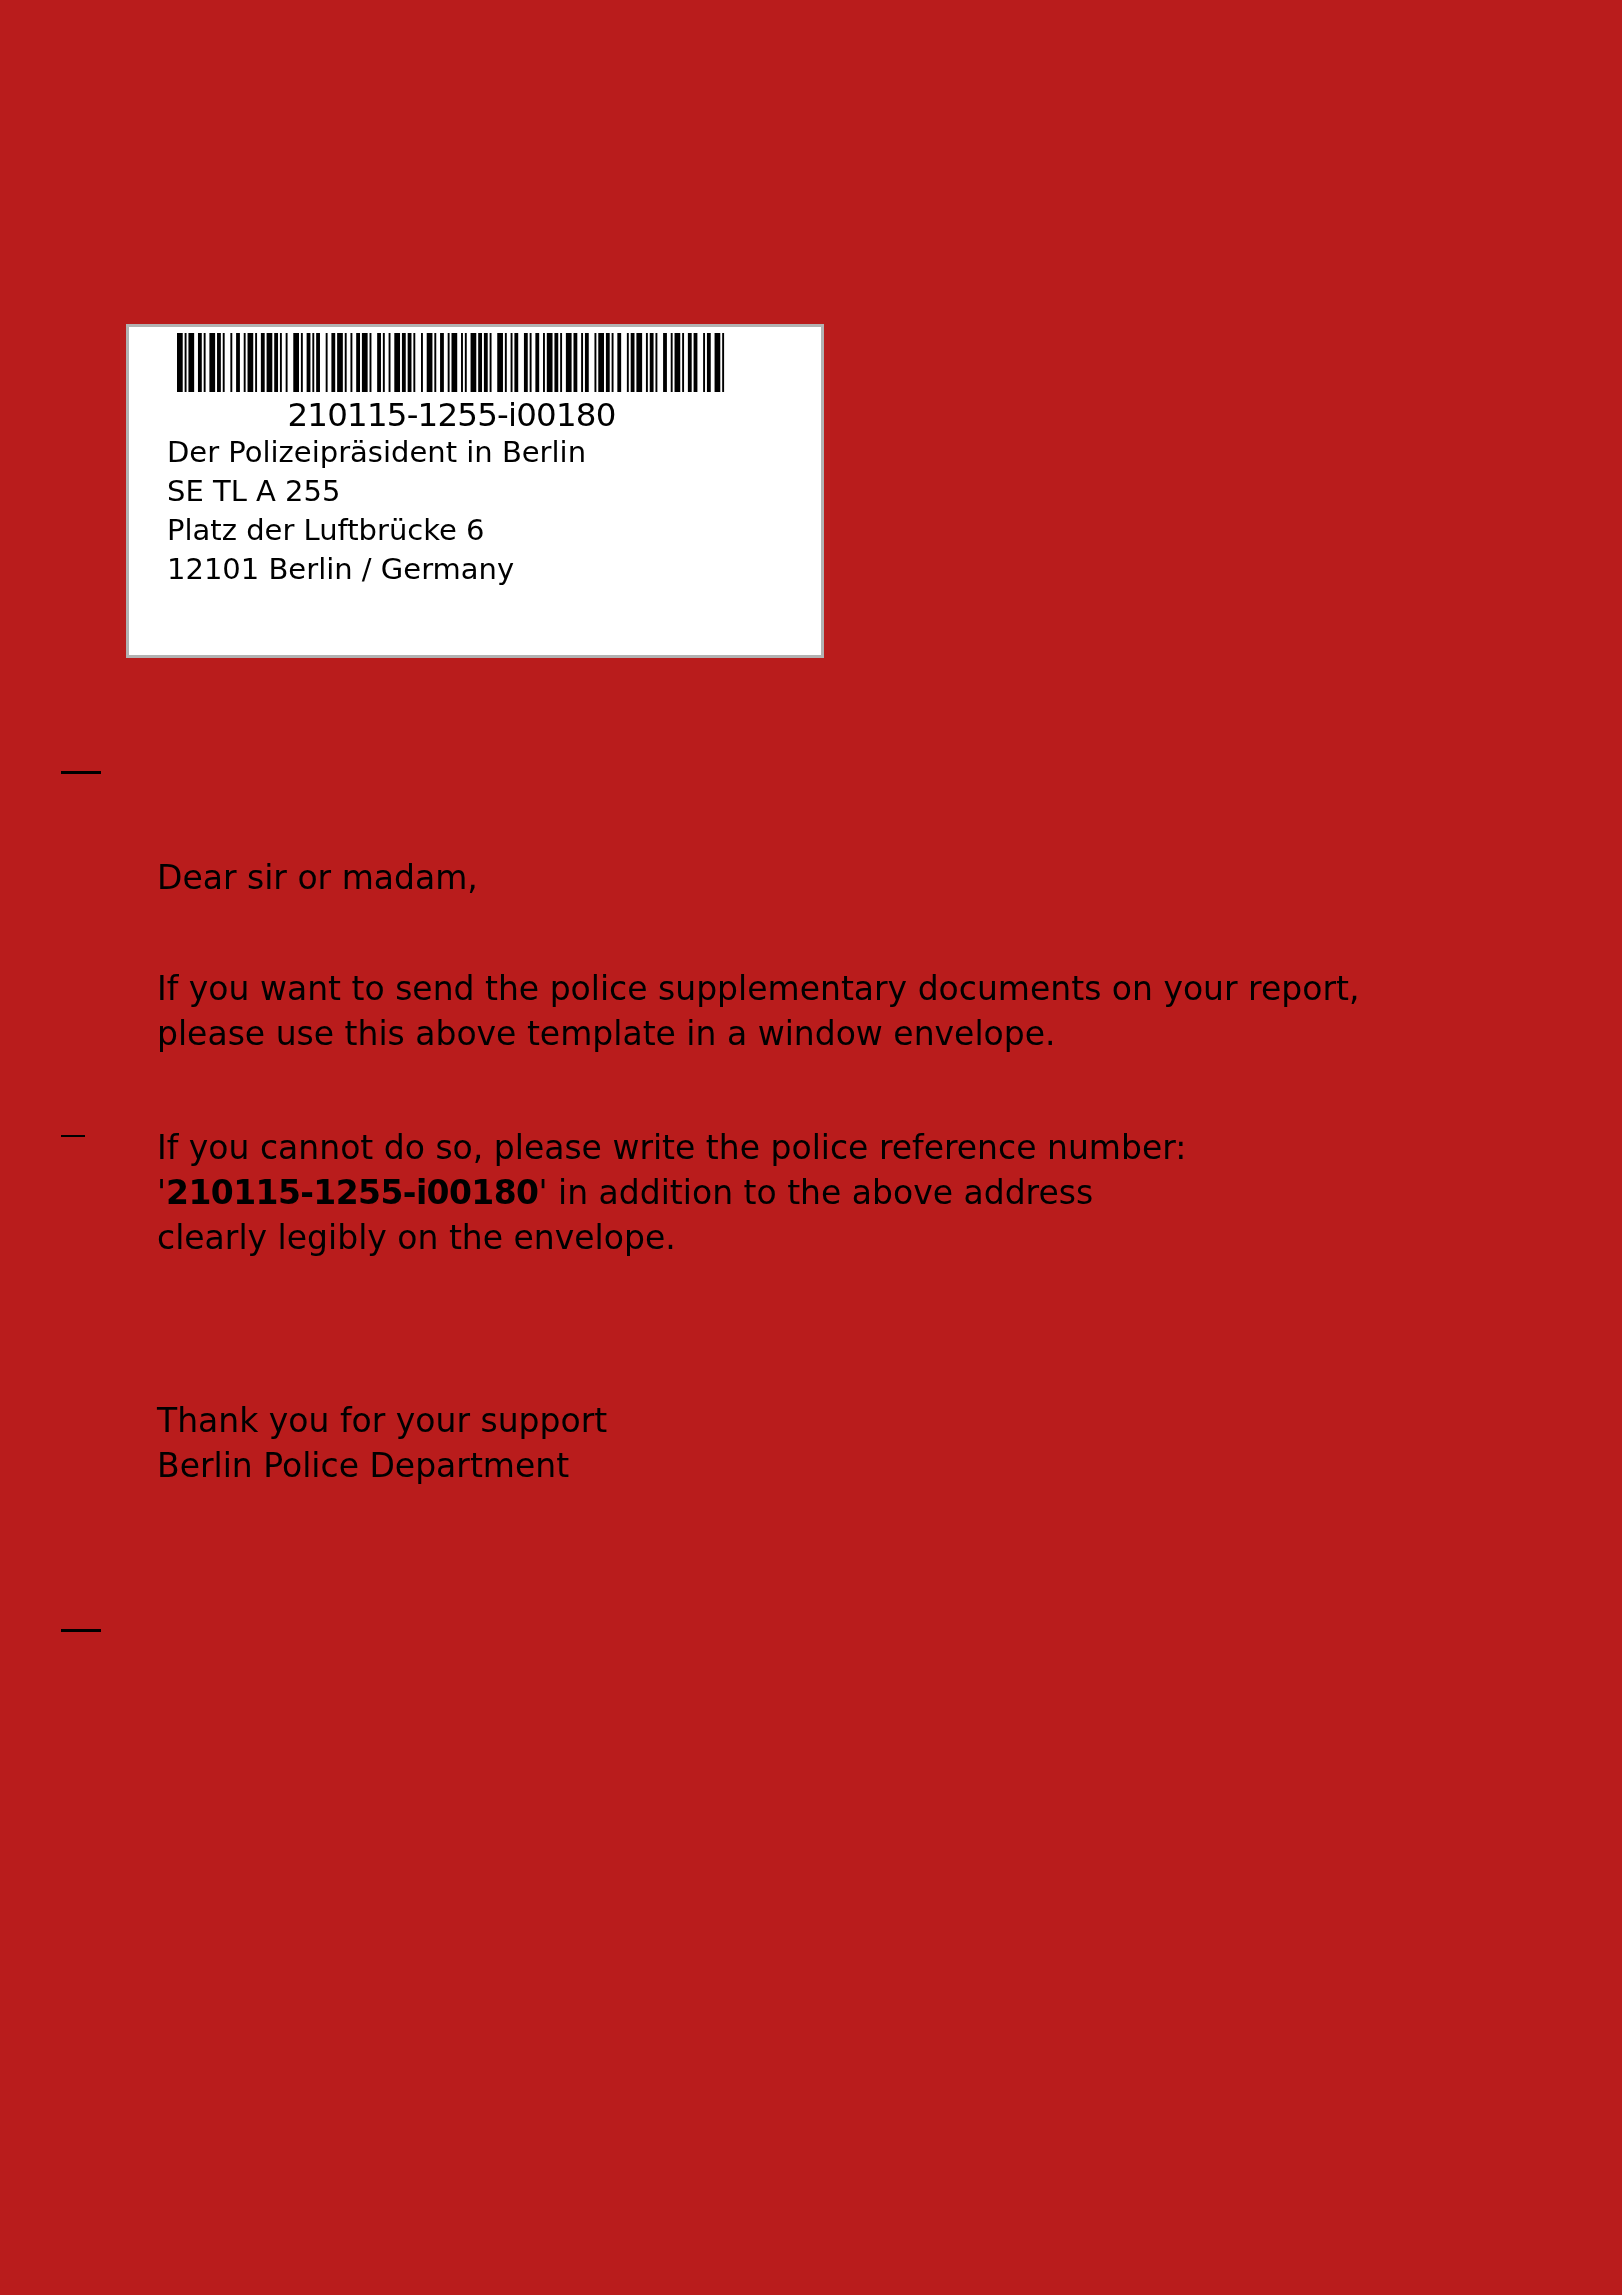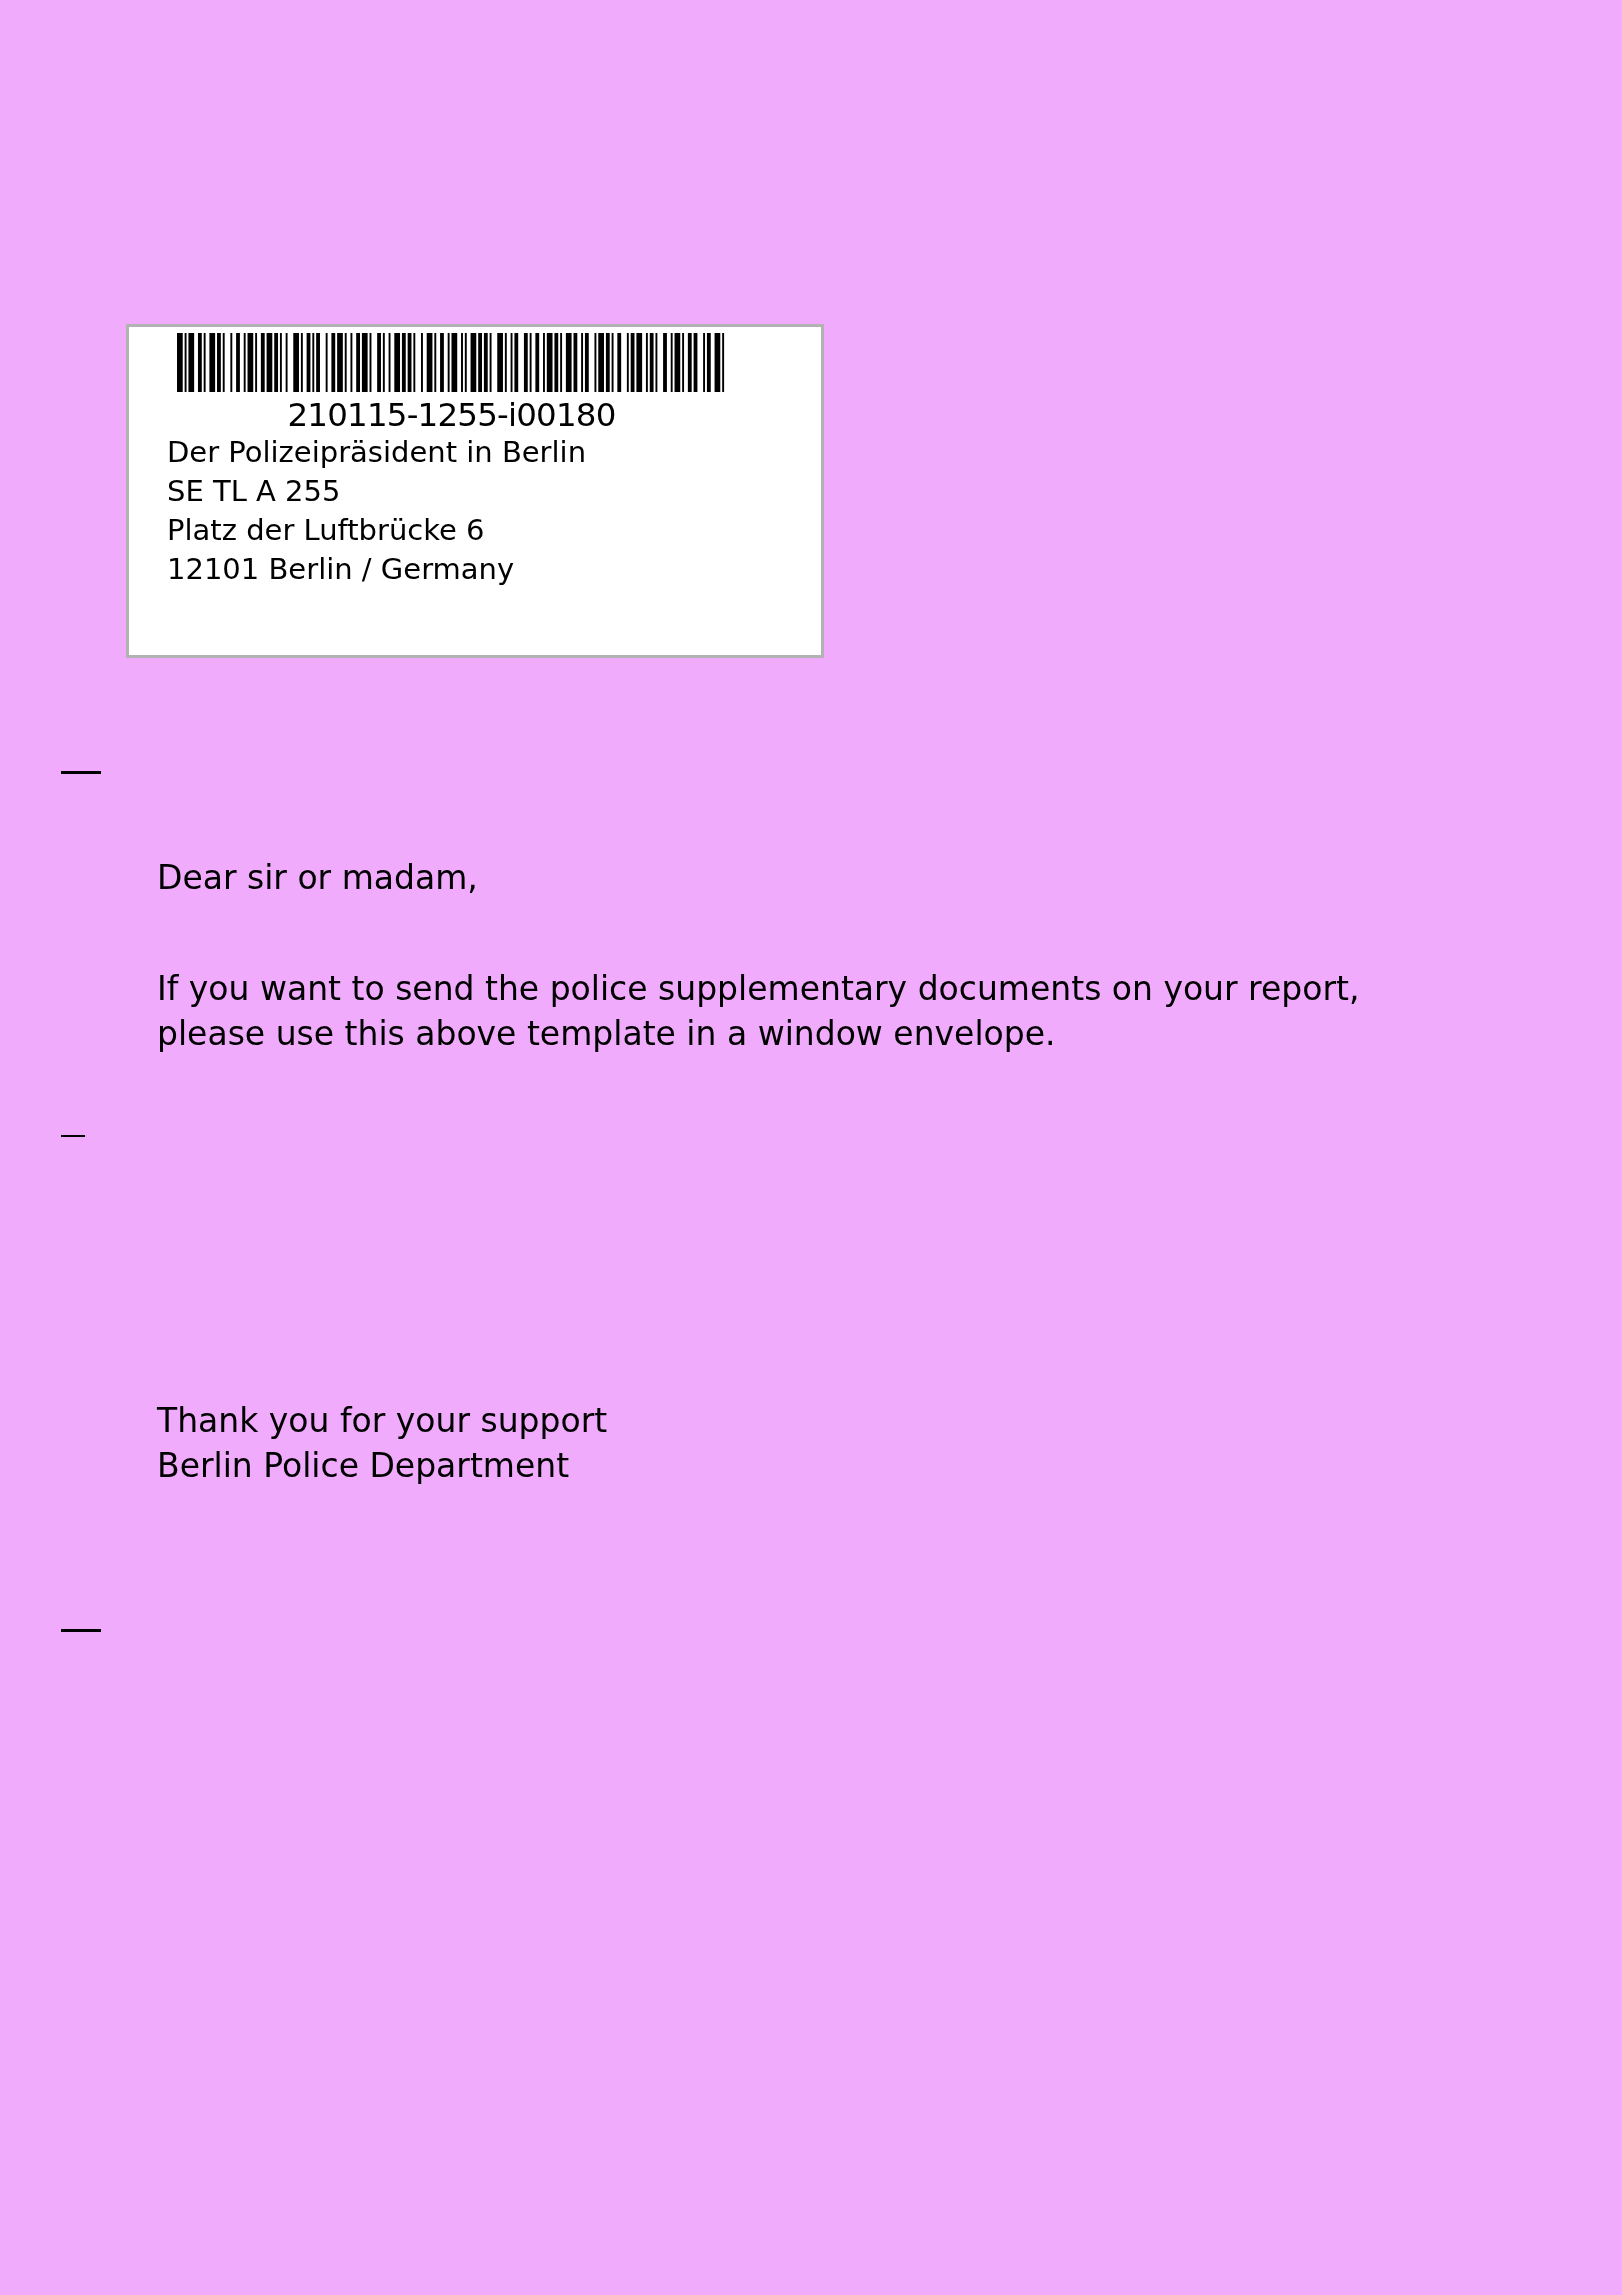--- a/index.html
+++ b/index.html
@@ -1,21 +1,21 @@
 <!DOCTYPE html>
 <html style="font-size:9px"><head>
 <meta charset="utf-8">
 <style>
   html, body { margin: 0; padding: 0; background: #ffffff; }
   body {
     width: 1623px; height: 2295px; position: relative; overflow: hidden;
     font-family: "DejaVu Sans", "Liberation Sans", sans-serif;
     color: #000000;
   }
-  .page { position: absolute; left: 0; top: 0; width: 1623px; height: 2295px; background: #f0abfc; }
+  .page { position: absolute; left: 0; top: 0; width: 1623px; height: 2295px; background: #b91c1c; }
 
   
   .mark { position: absolute; left: 61px; background: #000; }
   .mark-fold-top { top: 771px; width: 40px; height: 3.4px; }
   .mark-punch { top: 1135px; width: 24px; height: 1.7px; }
   .mark-fold-bottom { top: 1629px; width: 40px; height: 3.4px; }
 
   
   .address-box {
     position: absolute; left: 126px; top: 324px;
@@ -167,20 +167,25 @@
 
   <div class="body-text salutation">
     <span class="line">Dear sir or madam,</span>
   </div>
 
   <div class="body-text para1">
     <span class="line">If you want to send the police supplementary documents on your report,</span>
     <span class="line">please use this above template in a window envelope.</span>
   </div>
 
+  <div class="body-text para2">
+    <span class="line">If you cannot do so, please write the police reference number:</span>
+    <span class="line"><span>'</span><span class="ref-bold">210115-1255-i00180</span><span>'</span><span style="white-space:pre"> in addition to the above address</span></span>
+    <span class="line">clearly legibly on the envelope.</span>
+  </div>
 
   <div class="body-text closing">
     <span class="line">Thank you for your support</span>
     <span class="line">Berlin Police Department</span>
   </div>
 
 </div>
 
 
 </body></html>

